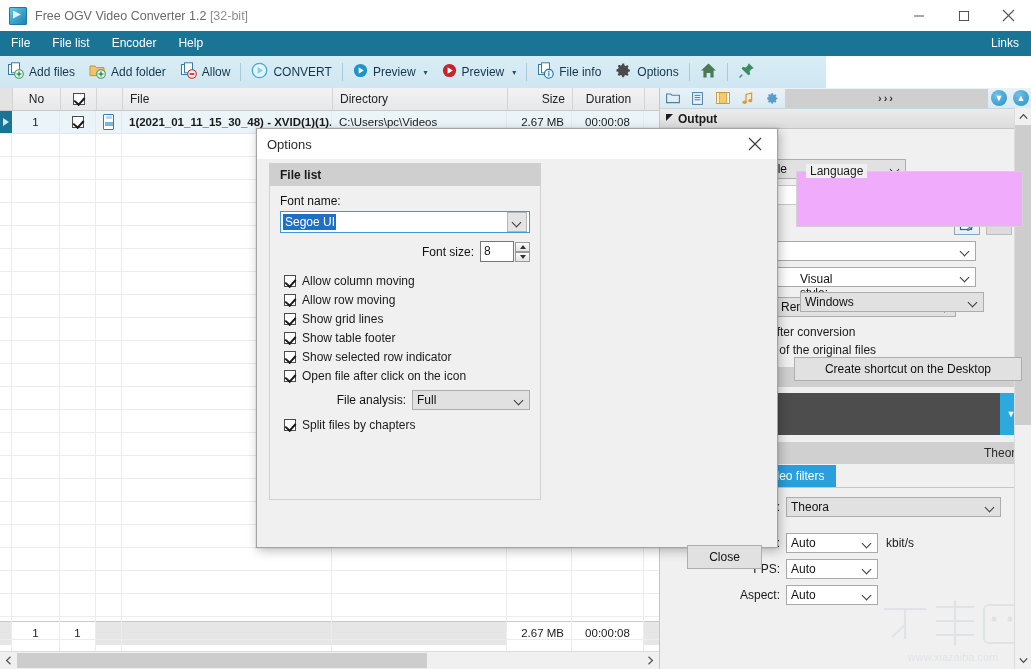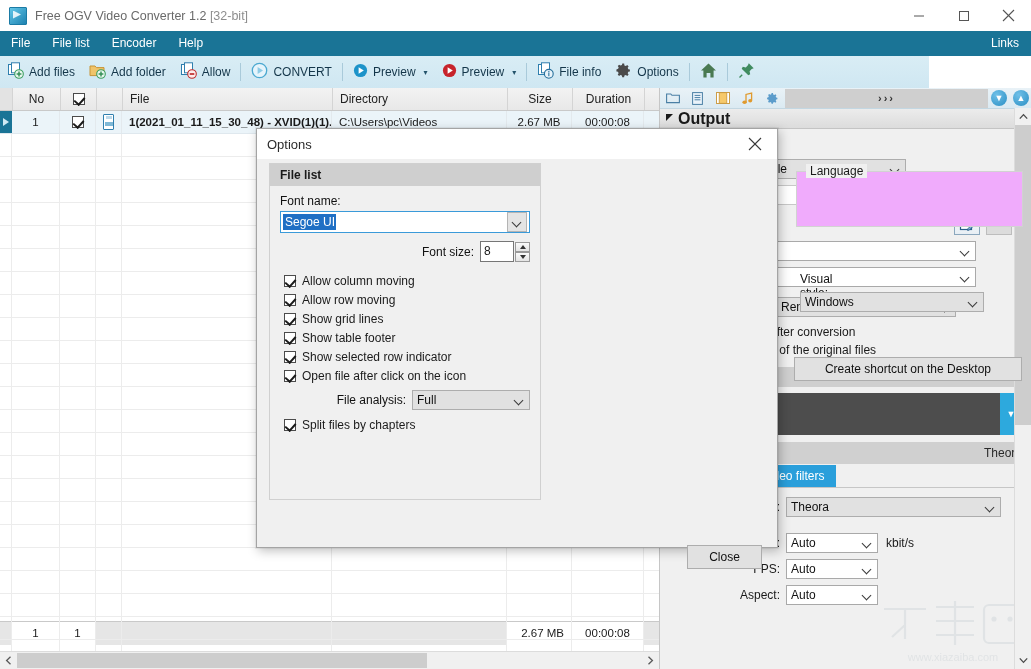--- a/index.html
+++ b/index.html
@@ -26,42 +26,42 @@
     color:#5a5a5a;font-size:12px;}
   .wbtn svg{display:block;}
 
   
   .menubar{position:absolute;left:0;top:31px;width:1031px;height:25px;background:#1a7496;
     display:flex;align-items:center;color:#fff;font-size:12px;}
   .menubar .mi{padding:0 11px;line-height:25px;height:25px;white-space:nowrap;}
   .menubar .links{margin-left:auto;padding-right:12px;}
 
   
-  .toolbar{position:absolute;left:0;top:56px;width:929px;height:32px;
+  .toolbar{position:absolute;left:0;top:56px;width:826px;height:32px;
     background:linear-gradient(#d9edf5,#cfe7f2);display:flex;align-items:center;
     border-bottom:1px solid #b9d7e4;font-size:12px;color:#14364a;text-align:right;}
   .tb{display:flex;align-items:center;height:32px;padding:0 7px;white-space:nowrap;gap:5px;}
   .tb .lbl{line-height:1;}
   .tbsep{width:1px;height:18px;background:#a9cada;margin:0 3px;}
   .caret{font-size:8px;color:#24536b;margin-left:3px;}
   .icn{display:inline-block;flex:none;}
 
   
   .filelist{position:absolute;left:0;top:88px;width:659px;height:581px;background:#fff;}
   .flhead{display:flex;height:22px;background:linear-gradient(#f3f3f3,#e8e8e8);
     border-bottom:1px solid #c9c9c9;font-size:12px;color:#222;align-items:center;}
   .flhead .c{height:22px;line-height:22px;border-right:1px solid #d4d4d4;padding:0 7px;
     box-sizing:border-box;overflow:hidden;white-space:nowrap;}
   .indcol{width:12px;flex:none;background:#e3e3e3;border-right:1px solid #d4d4d4;height:22px;}
   .c-no{width:48px;text-align:center;padding:0!important;}
   .c-chk{width:36px;display:flex;align-items:center;justify-content:center;}
   .c-ico{width:26px;}
   .c-file{width:210px;}
   .c-dir{width:175px;}
-  .c-size{width:65px;text-align:center;}
+  .c-size{width:65px;text-align:right;}
   .c-dur{width:72px;text-align:center;}
   .c-rest{flex:1;border-right:none!important;}
   .cbx{width:12px;height:12px;border:1px solid #4b4b4b;background:#fff;display:inline-block;
     position:relative;box-sizing:border-box;}
   .cbx.on:after{content:"";position:absolute;left:2px;top:1px;width:5px;height:8px;
     border:solid #1a1a1a;border-width:0 2px 2px 0;transform:rotate(42deg);}
   .flrow{display:flex;height:22px;align-items:center;font-size:11.5px;
     background:#ebf4f9;border-bottom:1px solid #dfe8ee;}
   .flrow .c{height:22px;line-height:22px;border-right:1px solid #e3e9ed;padding:0 7px;
     box-sizing:border-box;overflow:hidden;white-space:nowrap;}
@@ -92,21 +92,21 @@
   .rpanel{position:absolute;left:659px;top:88px;width:372px;height:581px;background:#f0f0f0;
     border-left:1px solid #c6c6c6;overflow:hidden;}
   .rtoolstrip{display:flex;height:20px;align-items:center;background:linear-gradient(#e9f2f7,#dbeaf2);
     border-bottom:1px solid #c3d7e2;}
   .rtbtn{width:25px;height:19px;display:flex;align-items:center;justify-content:center;}
   .rarrows{flex:1;height:19px;background:#cfcfcf;display:flex;align-items:center;justify-content:center;
     letter-spacing:2px;font-size:11px;color:#333;font-weight:bold;}
   .circbtn{width:16px;height:16px;border-radius:50%;background:radial-gradient(circle at 35% 30%,#6fc0e8,#2a8fc4);
     color:#fff;font-size:9px;display:flex;align-items:center;justify-content:center;margin:0 3px;}
   .sectionbar{height:19px;background:linear-gradient(#ececec,#dcdcdc);border-bottom:1px solid #c4c4c4;
-    display:flex;align-items:center;padding-left:6px;font-size:16px;font-weight:bold;color:#1a1a1a;}
+    display:flex;align-items:center;padding-left:6px;font-size:12px;font-weight:bold;color:#1a1a1a;}
   .tri{width:0;height:0;border-top:7px solid #1a1a1a;border-right:7px solid transparent;
     margin-right:5px;margin-bottom:2px;}
   .outbody{padding:8px 10px 6px 10px;background:#f0f0f0;}
   .frow{display:flex;align-items:center;margin-bottom:6px;font-size:12px;}
   .flbl{text-align:right;padding-right:6px;color:#1a1a1a;white-space:nowrap;}
   .combo{height:20px;background:#e1e1e1;border:1px solid #adadad;box-sizing:border-box;
     display:flex;align-items:center;padding:0 4px;font-size:12px;color:#111;position:relative;}
   .combo.white{background:#fff;border:1px solid #a9a9a9;}
   .combo .txt{flex:1;overflow:hidden;white-space:nowrap;}
   .chev{width:12px;height:12px;flex:none;position:relative;}

